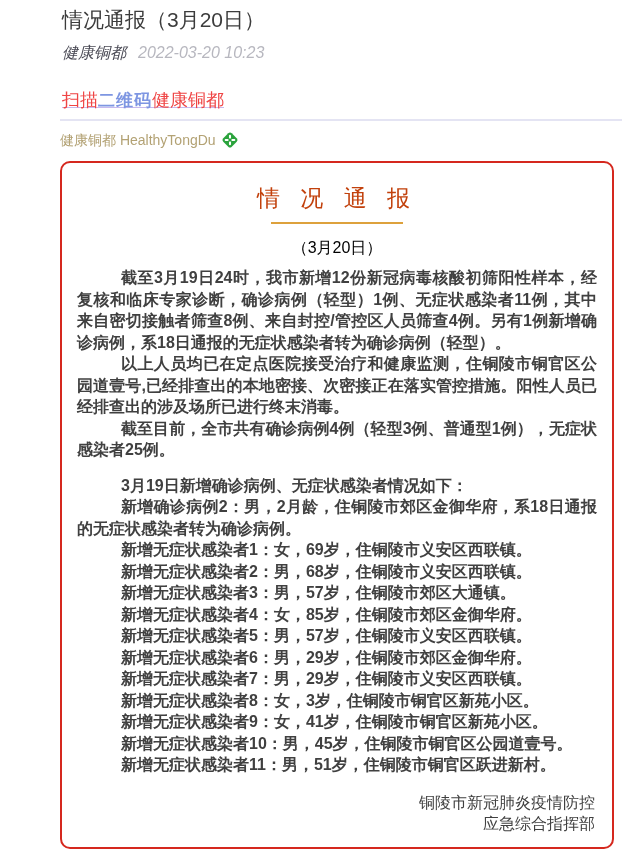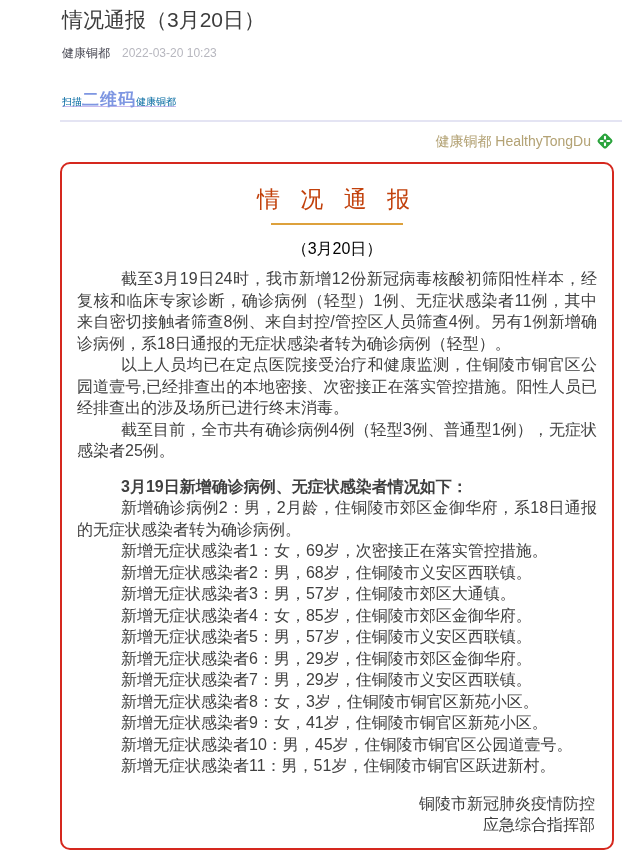--- a/index.html
+++ b/index.html
@@ -8,38 +8,38 @@
     font-family:"Liberation Sans","DejaVu Sans",sans-serif;
     -webkit-font-smoothing:antialiased;
   }
   .wrap{padding:6px 8px 0 60px;}
 
   
   .page-title{
     margin:0 0 0 2px;
     font-size:21px;font-weight:400;color:#3c3c3c;line-height:28px;
   }
-  .meta{margin:10px 0 0 2px;font-size:12px;line-height:18px;}
+  .meta{margin:10px 0 0 2px;font-size:16px;line-height:18px;font-style:italic;}
   .meta .src{color:#4a4a55;margin-right:12px;}
   .meta .time{color:#b7b7bf;}
 
   .follow{margin:28px 0 0 2px;line-height:20px;}
   .follow a{
     text-decoration:underline;
     text-decoration-color:#c7b9ee;
     cursor:pointer;
   }
-  .follow .lite{font-size:10px;color:#0369a1;}
+  .follow .lite{font-size:18px;color:#ef4444;}
   .follow .qr{font-size:17px;font-weight:bold;color:#7e96e2;letter-spacing:1px;text-align:center;}
 
   .divider{margin-top:8px;width:562px;border:0;border-top:2px solid #e4e4f3;height:0;}
 
   .account{
     width:555px;margin-top:9px;
-    text-align:right;font-size:14px;color:#b3a274;line-height:20px;
+    text-align:left;font-size:14px;color:#b3a274;line-height:20px;
   }
   .account .icon{display:inline-block;vertical-align:-5px;margin-left:4px;}
 
   
   .card{
     width:520px;margin-top:6px;
     border:2px solid #d5281e;border-radius:10px;
     padding:14px 15px 12px;
     background:#fff;
   }
@@ -52,21 +52,21 @@
   .card-subtitle{
     margin-top:13px;text-align:center;
     font-size:16px;color:#000000;line-height:21px;
   }
 
   .body-text{
     margin-top:9px;
     font-size:16px;color:#404040;line-height:21.5px;
     word-break:break-all;text-align:justify;
   }
-  .para{margin:0;text-indent:44px;}
+  .para{margin:0;text-indent:44px;font-weight:bold;}
   .heading{font-weight:bold;margin-top:14px;}
   .signature{margin-top:16px;text-align:right;padding-right:2px;}
   .signature div{line-height:21.5px;}
 </style>
 </head>
 <body>
 
 <div class="wrap">
 
   <h1 class="page-title">情况通报（3月20日）</h1>
@@ -99,21 +99,21 @@
       <div>
           <p class="para">截至3月19日24时，我市新增12份新冠病毒核酸初筛阳性样本，经复核和临床专家诊断，确诊病例（轻型）1例、无症状感染者11例，其中来自密切接触者筛查8例、来自封控/管控区人员筛查4例。另有1例新增确诊病例，系18日通报的无症状感染者转为确诊病例（轻型）。</p>
           <p class="para">以上人员均已在定点医院接受治疗和健康监测，住铜陵市铜官区公园道壹号,已经排查出的本地密接、次密接正在落实管控措施。阳性人员已经排查出的涉及场所已进行终末消毒。</p>
           <p class="para">截至目前，全市共有确诊病例4例（轻型3例、普通型1例），无症状感染者25例。</p>
         </div>
 
       <p class="para heading">3月19日新增确诊病例、无症状感染者情况如下：</p>
 
       <div>
           <p class="para">新增确诊病例2：男，2月龄，住铜陵市郊区金御华府，系18日通报的无症状感染者转为确诊病例。</p>
-          <p class="para">新增无症状感染者1：女，69岁，次密接正在落实管控措施。</p>
+          <p class="para">新增无症状感染者1：女，69岁，住铜陵市义安区西联镇。</p>
           <p class="para">新增无症状感染者2：男，68岁，住铜陵市义安区西联镇。</p>
           <p class="para">新增无症状感染者3：男，57岁，住铜陵市郊区大通镇。</p>
           <p class="para">新增无症状感染者4：女，85岁，住铜陵市郊区金御华府。</p>
           <p class="para">新增无症状感染者5：男，57岁，住铜陵市义安区西联镇。</p>
           <p class="para">新增无症状感染者6：男，29岁，住铜陵市郊区金御华府。</p>
           <p class="para">新增无症状感染者7：男，29岁，住铜陵市义安区西联镇。</p>
           <p class="para">新增无症状感染者8：女，3岁，住铜陵市铜官区新苑小区。</p>
           <p class="para">新增无症状感染者9：女，41岁，住铜陵市铜官区新苑小区。</p>
           <p class="para">新增无症状感染者10：男，45岁，住铜陵市铜官区公园道壹号。</p>
           <p class="para">新增无症状感染者11：男，51岁，住铜陵市铜官区跃进新村。</p>

